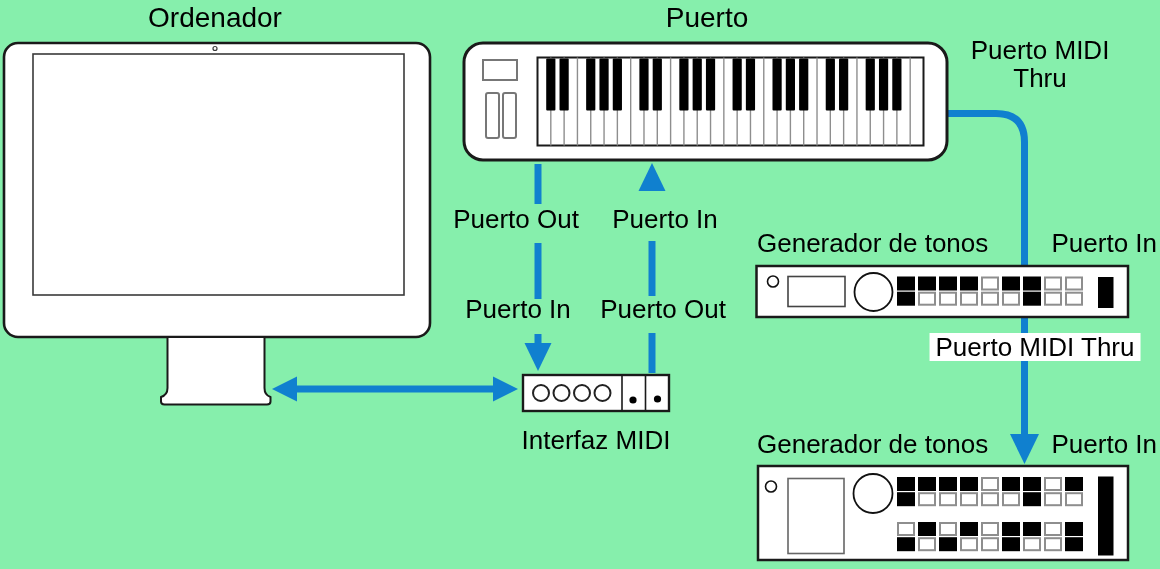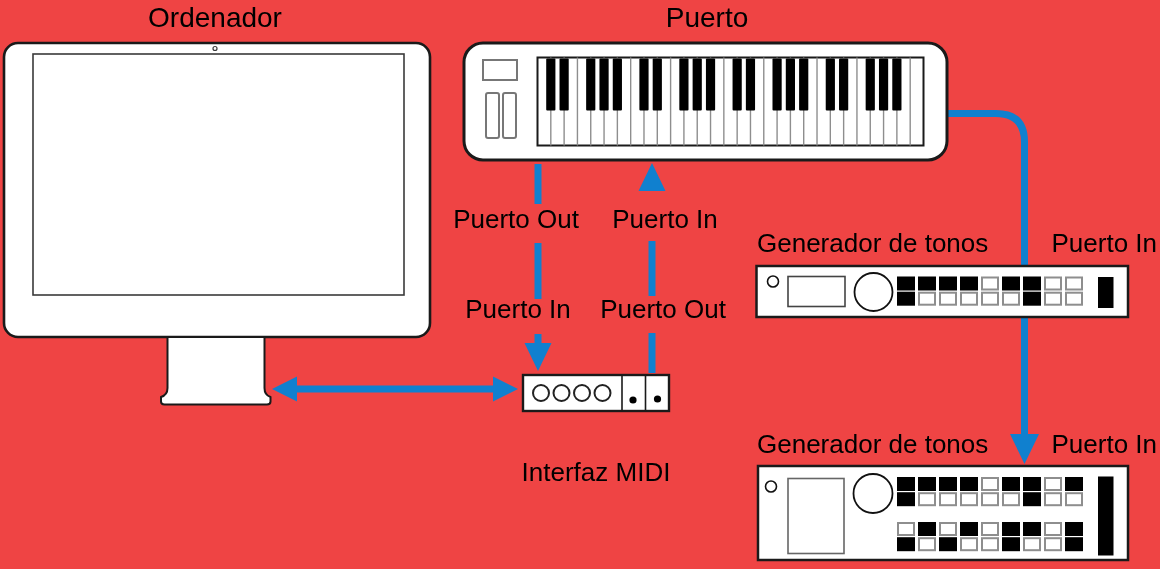--- a/index.html
+++ b/index.html
@@ -1,16 +1,16 @@
 <!DOCTYPE html>
 <html><head>
 <meta charset="utf-8">
 <style>
   html,body{margin:0;padding:0;background:#fff;}
-  #canvas{position:relative;width:1160px;height:569px;background:#ef4444;
+  #canvas{position:relative;width:1160px;height:569px;background:#86efac;
           font-family:"Liberation Sans",sans-serif;color:#000;overflow:hidden;}
   svg.art{position:absolute;left:0;top:0;}
   .lbl{position:absolute;white-space:nowrap;font-size:26px;line-height:28px;color:#000;}
   .title{font-size:28px;line-height:30px;}
   .ctr{transform:translateX(-50%);text-align:center;}
   .rt{transform:translateX(-100%);text-align:right;}
   .wbg{background:#fff;padding:0 6px;}
 </style>
 </head>
 <body>
@@ -199,28 +199,33 @@
           <rect x="1066" y="538.2" width="16" height="12" fill="#000" stroke="#000" stroke-width="2"></rect>
         </g>
       <rect x="1098" y="476.5" width="15.5" height="79" fill="#000"></rect>
     </g>
   </svg>
 
   <div class="lbl title ctr" style="left:215px;top:3px;">Ordenador</div>
 
   <div class="lbl title ctr" style="left:707px;top:3px;">Puerto</div>
 
+  <div class="lbl ctr" style="left:1040px;top:36px;">
+    <div>Puerto MIDI</div>
+    <div>Thru</div>
+  </div>
 
   <div class="lbl ctr" style="left:516px;top:205px;">Puerto Out</div>
   <div class="lbl ctr" style="left:665px;top:205px;">Puerto In</div>
 
   <div class="lbl ctr" style="left:518px;top:295px;">Puerto In</div>
   <div class="lbl ctr" style="left:663px;top:295px;">Puerto Out</div>
 
-  <div class="lbl ctr" style="left:596px;top:426px;margin-top:32px;">Interfaz MIDI</div>
+  <div class="lbl ctr" style="left:596px;top:426px;">Interfaz MIDI</div>
 
   <div class="lbl" style="left:757px;top:229px;">Generador de tonos</div>
   <div class="lbl rt" style="left:1157px;top:229px;">Puerto In</div>
 
+  <div class="lbl ctr wbg" style="left:1035px;top:333px;">Puerto MIDI Thru</div>
 
   <div class="lbl" style="left:757px;top:430px;">Generador de tonos</div>
   <div class="lbl rt" style="left:1157px;top:430px;">Puerto In</div>
 </div>
 
 </body></html>

